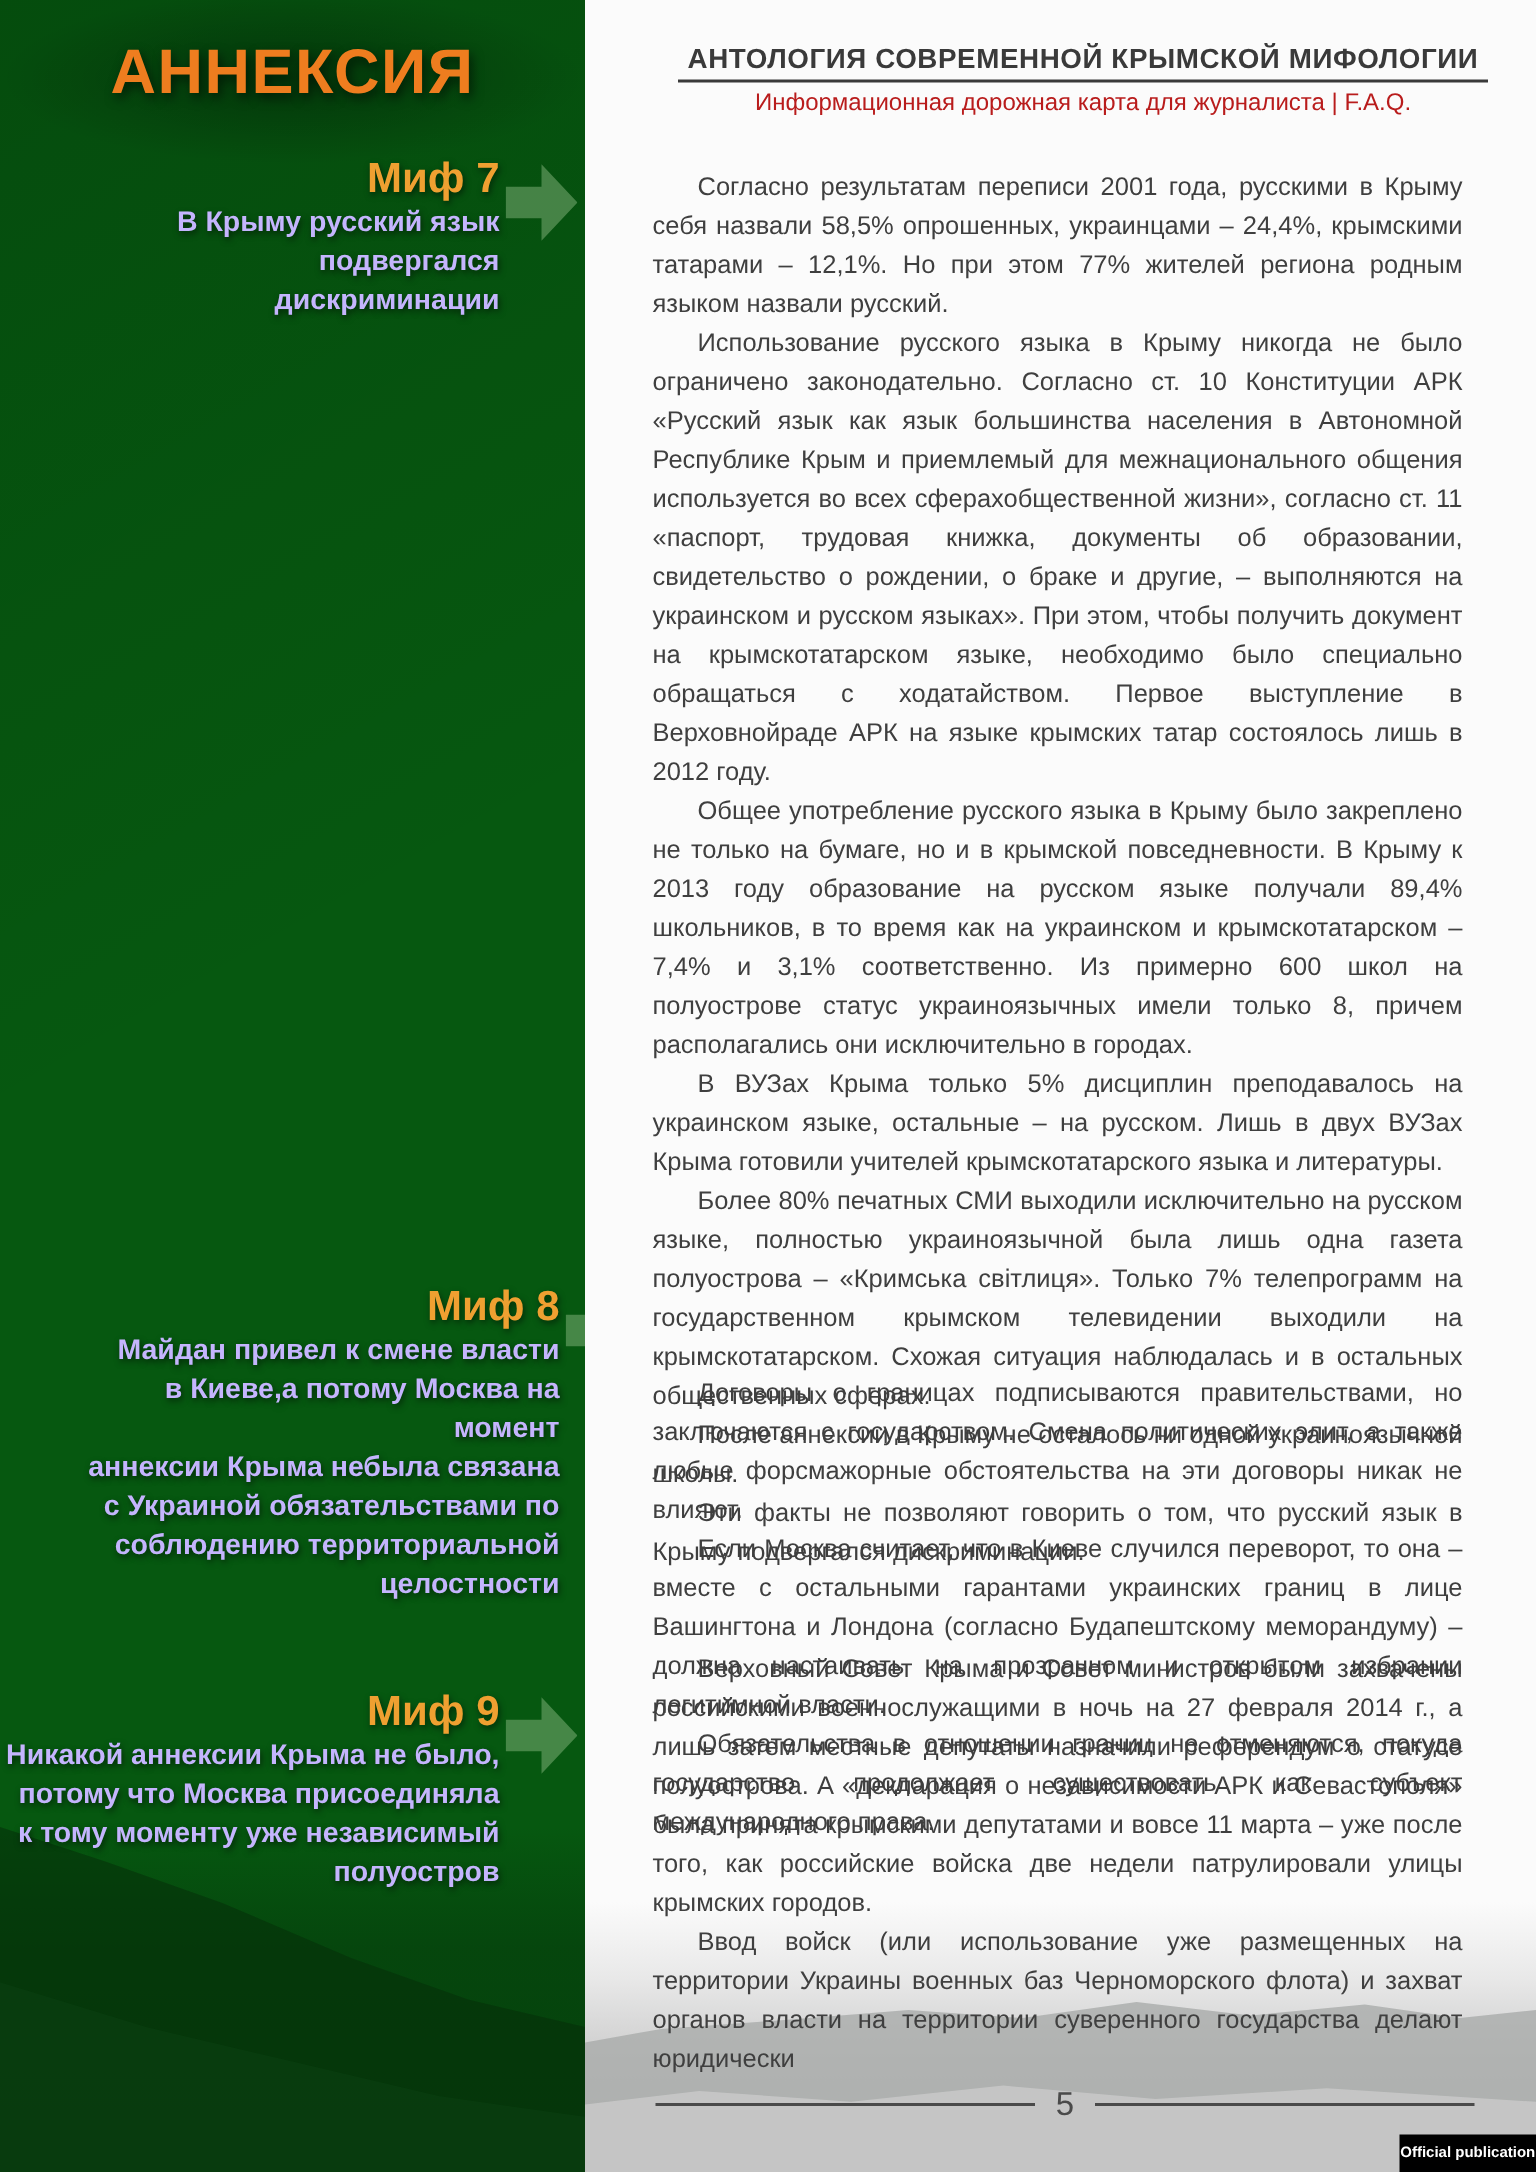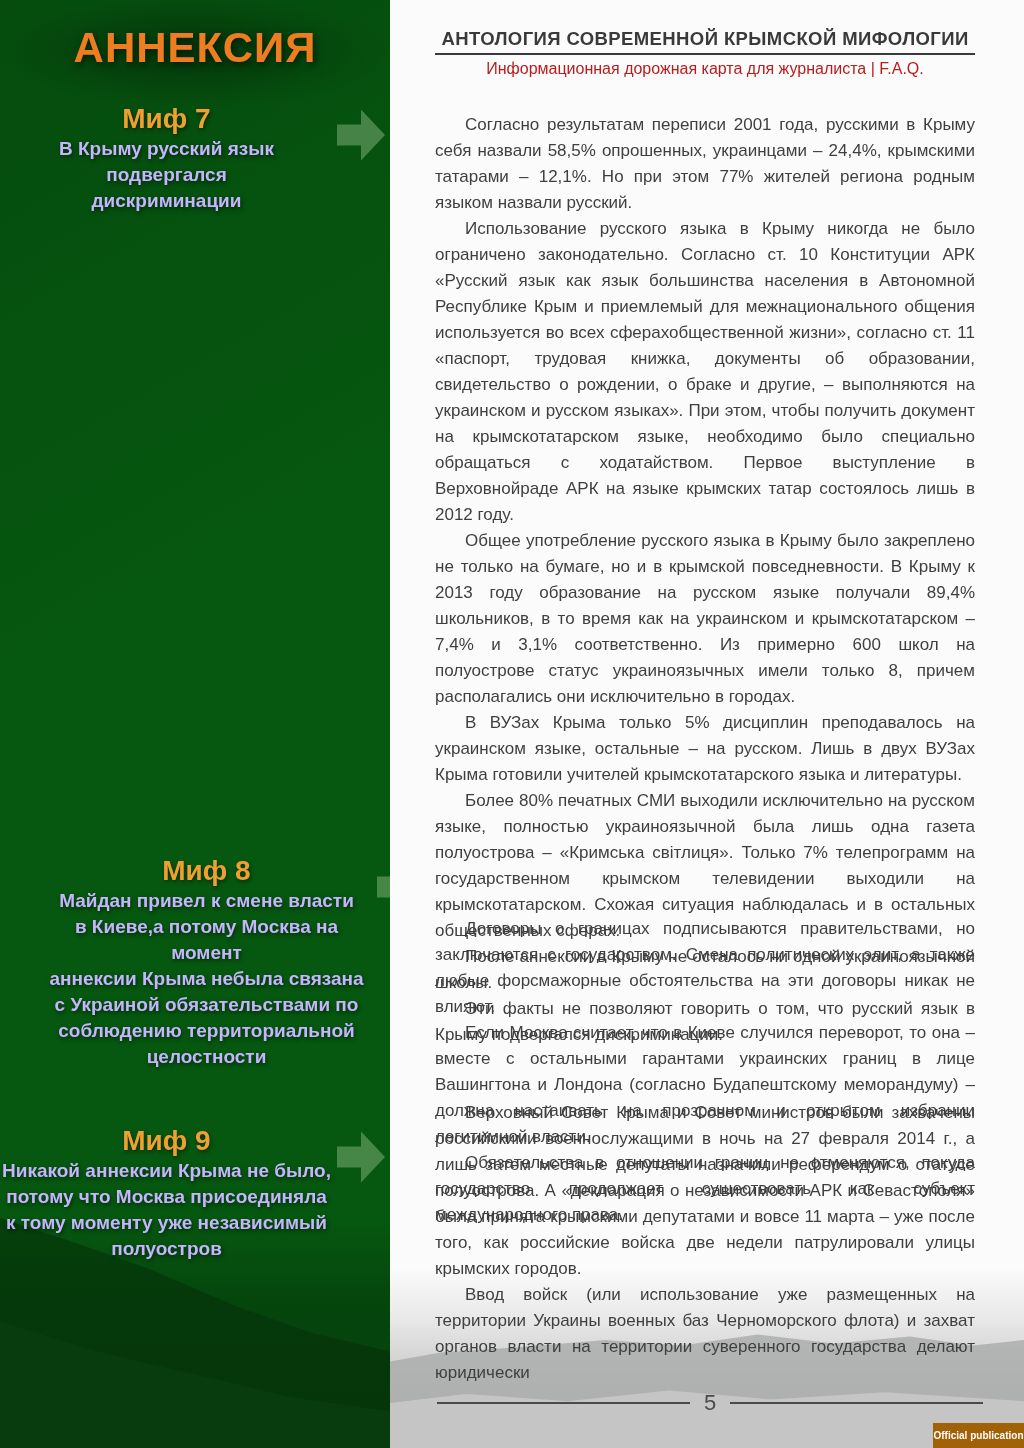--- a/index.html
+++ b/index.html
@@ -20,21 +20,21 @@
       radial-gradient(ellipse 270px 80px at 195px 52px, rgba(0,0,0,0.30), rgba(0,0,0,0) 72%),
       linear-gradient(150deg, rgba(0,22,0,0.18) 0%, rgba(0,0,0,0) 45%);
   }
   .annex-title {
     position:absolute; top:24px; left:0; width:390px;
     text-align:center; font-size:42px; font-weight:bold;
     color:#ee7d1f; letter-spacing:1px;
     text-shadow:2px 3px 7px rgba(0,0,0,0.55);
   }
   .myth { position:absolute; left:0; width:388px; box-sizing:border-box;
-          padding-right:55px; text-align:center; z-index:2; }
+          padding-right:55px; text-align:right; z-index:2; }
   .myth-label {
     font-size:28px; line-height:30px; font-weight:bold; color:#efa031;
     text-shadow:1px 2px 4px rgba(0,0,0,0.5);
   }
   .myth-claim { margin-top:2px; }
   .myth-claim div {
     font-size:19px; line-height:26px; font-weight:bold; color:#c4b5fd;
     text-shadow:1px 2px 4px rgba(0,0,0,0.55);
   }
   .myth-arrow {
@@ -55,21 +55,21 @@
   .green-photo .g1 {
     background:rgba(5,46,10,0.55);
     clip-path:polygon(0 0, 18% 10%, 38% 22%, 60% 38%, 80% 50%, 100% 58%, 100% 100%, 0 100%);
   }
   .green-photo .g2 {
     background:rgba(10,64,16,0.60);
     clip-path:polygon(0 45%, 25% 58%, 50% 68%, 75% 78%, 100% 84%, 100% 100%, 0 100%);
   }
 
   
-  .header { position:absolute; left:435px; top:28px; width:540px; text-align:center; z-index:2; }
+  .header { position:absolute; left:452px; top:28px; width:540px; text-align:center; z-index:2; }
   .header-title { font-size:18.5px; font-weight:bold; color:#3a3a3a; letter-spacing:0.4px; }
   .header-rule { height:2px; background:#3a3a3a; margin:3px 0 5px 0; }
   .header-sub { font-size:16px; color:#b91c1c; }
 
   .textblock {
     position:absolute; left:435px; width:540px; z-index:2;
     font-size:17px; line-height:26px; text-align:justify; color:#3f3f3f;
   }
   .textblock p { margin:0; text-indent:30px; }
   #block7 { top:112px; }
@@ -97,21 +97,21 @@
   
   .footer {
     position:absolute; left:437px; top:1390px; width:546px;
     display:flex; align-items:center; z-index:3; color:#4a4a4a;
   }
   .footer .rule { flex:1; height:2px; background:#4a4a4a; }
   .footer .num { padding:0 14px; font-size:22px; }
 
   .badge {
     position:absolute; left:933px; top:1423px; width:91px; height:25px;
-    background:#a16207; color:#ffffff; z-index:4;
+    background:#000000; color:#ffffff; z-index:4;
     display:flex; align-items:center; justify-content:center;
     font-size:10px; font-weight:bold;
   }
 </style>
 </head>
 <body>
 
 <div class="page">
 
   <div class="sidebar">

